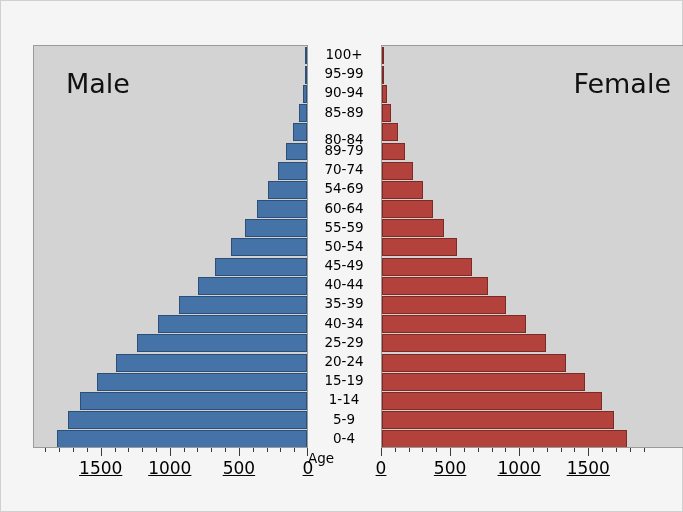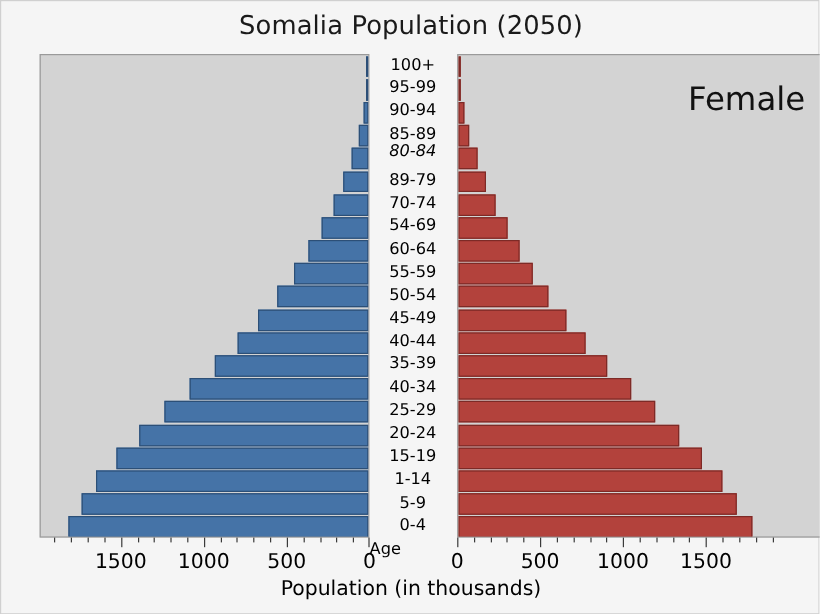--- a/index.html
+++ b/index.html
@@ -138,40 +138,41 @@
   .tick.major { height: 8px; }
   .tick.minor { height: 4px; }
 
   .tick-label {
     position: absolute;
     top: 10px;
     transform: translateX(-50%);
     font-size: 17px;
     color: #000;
     white-space: nowrap;
+    text-decoration: underline;
   }
 
   #xlabel {
     position: absolute;
     left: 0;
     top: 480px;
     width: 683px;
     text-align: center;
     font-size: 17px;
     color: #000;
   }
 </style>
 </head>
 <body>
 
 <div id="figure">
 
-  <div id="chart-title">Somalia Population (2050)</div>
 
   <div id="panel-male" class="panel">
+    <div class="panel-label" id="label-male">Male</div>
     <div class="bars" id="bars-male">
         <div class="bar-row" style="top: 0px; height: 19.1905px;">
           <div class="bar bar-male" title="Male 100+: 2" style="width: 0.8px; height: 17.8905px; background: rgb(69, 115, 167);"></div>
         </div>
         <div class="bar-row" style="top: 19.1905px; height: 19.1905px;">
           <div class="bar bar-male" title="Male 95-99: 9" style="width: 1.24372px; height: 17.8905px; background: rgb(69, 115, 167);"></div>
         </div>
         <div class="bar-row" style="top: 38.381px; height: 19.1905px;">
           <div class="bar bar-male" title="Male 90-94: 26" style="width: 3.59296px; height: 17.8905px; background: rgb(69, 115, 167);"></div>
         </div>
@@ -230,21 +231,21 @@
           <div class="bar bar-male" title="Male 0-4: 1806" style="width: 249.573px; height: 17.8905px; background: rgb(69, 115, 167);"></div>
         </div>
       </div>
   </div>
 
   <div id="age-column">
       <div class="age-label" style="top: 0px; height: 19.1905px; line-height: 19.1905px;">100+</div>
       <div class="age-label" style="top: 19.1905px; height: 19.1905px; line-height: 19.1905px;">95-99</div>
       <div class="age-label" style="top: 38.381px; height: 19.1905px; line-height: 19.1905px;">90-94</div>
       <div class="age-label" style="top: 57.5714px; height: 19.1905px; line-height: 19.1905px;">85-89</div>
-      <div class="age-label" style="top: 72px; height: 19.1905px; line-height: 19.1905px; font-style: italic;">80-84</div>
+      <div class="age-label" style="top: 85px; height: 19.1905px; line-height: 19.1905px;">80-84</div>
       <div class="age-label" style="top: 95.9524px; height: 19.1905px; line-height: 19.1905px;">89-79</div>
       <div class="age-label" style="top: 115.143px; height: 19.1905px; line-height: 19.1905px;">70-74</div>
       <div class="age-label" style="top: 134.333px; height: 19.1905px; line-height: 19.1905px;">54-69</div>
       <div class="age-label" style="top: 153.524px; height: 19.1905px; line-height: 19.1905px;">60-64</div>
       <div class="age-label" style="top: 172.714px; height: 19.1905px; line-height: 19.1905px;">55-59</div>
       <div class="age-label" style="top: 191.905px; height: 19.1905px; line-height: 19.1905px;">50-54</div>
       <div class="age-label" style="top: 211.095px; height: 19.1905px; line-height: 19.1905px;">45-49</div>
       <div class="age-label" style="top: 230.286px; height: 19.1905px; line-height: 19.1905px;">40-44</div>
       <div class="age-label" style="top: 249.476px; height: 19.1905px; line-height: 19.1905px;">35-39</div>
       <div class="age-label" style="top: 268.667px; height: 19.1905px; line-height: 19.1905px;">40-34</div>
@@ -372,15 +373,14 @@
       <div class="tick minor" style="left: 221.106px;"></div>
       <div class="tick minor" style="left: 234.925px;"></div>
       <div class="tick minor" style="left: 248.744px;"></div>
       <div class="tick minor" style="left: 262.563px;"></div>
       <div class="tick-label" style="left: 0px;">0</div>
       <div class="tick-label" style="left: 69.0955px;">500</div>
       <div class="tick-label" style="left: 138.191px;">1000</div>
       <div class="tick-label" style="left: 207.286px;">1500</div>
     </div>
 
-  <div id="xlabel">Population (in thousands)</div>
 
 </div>
 
 </body></html>

